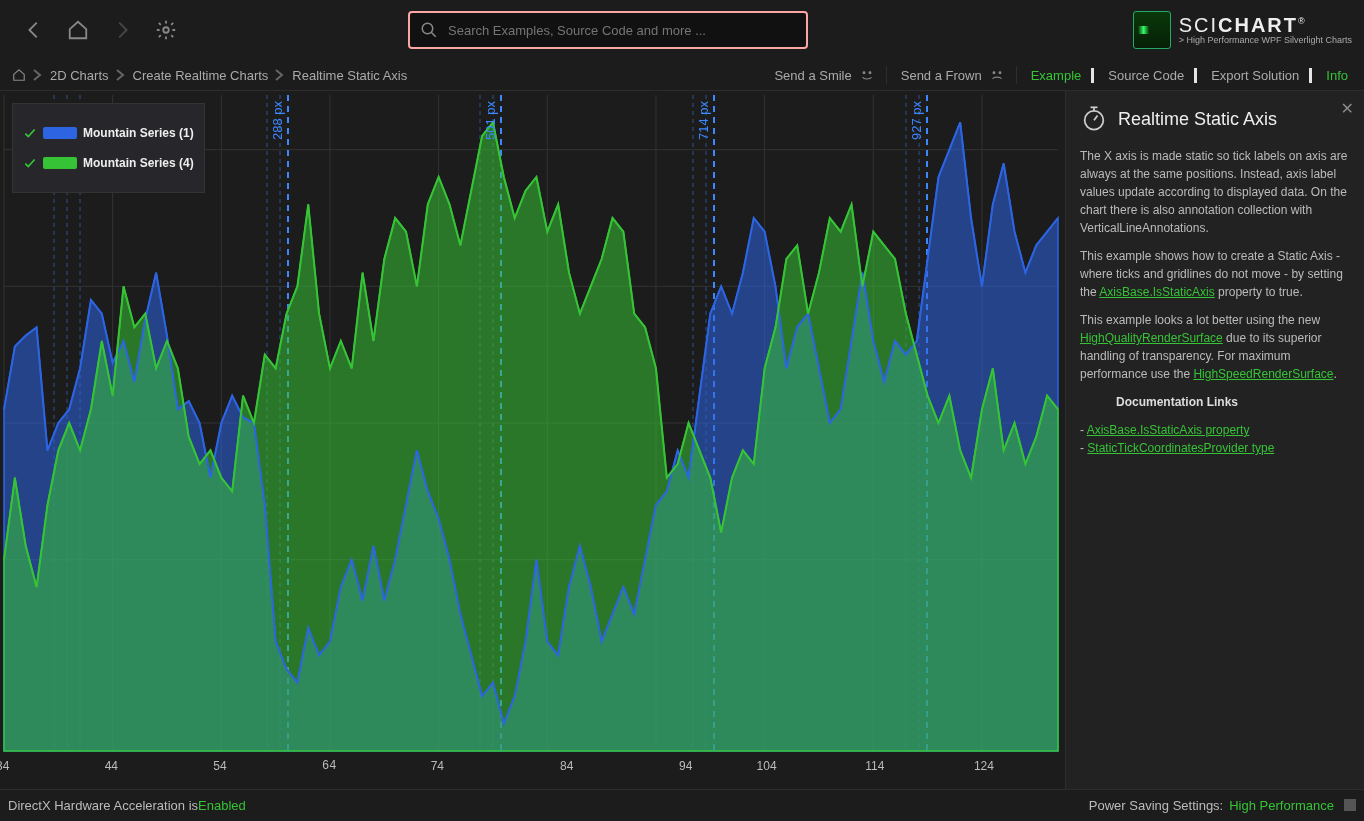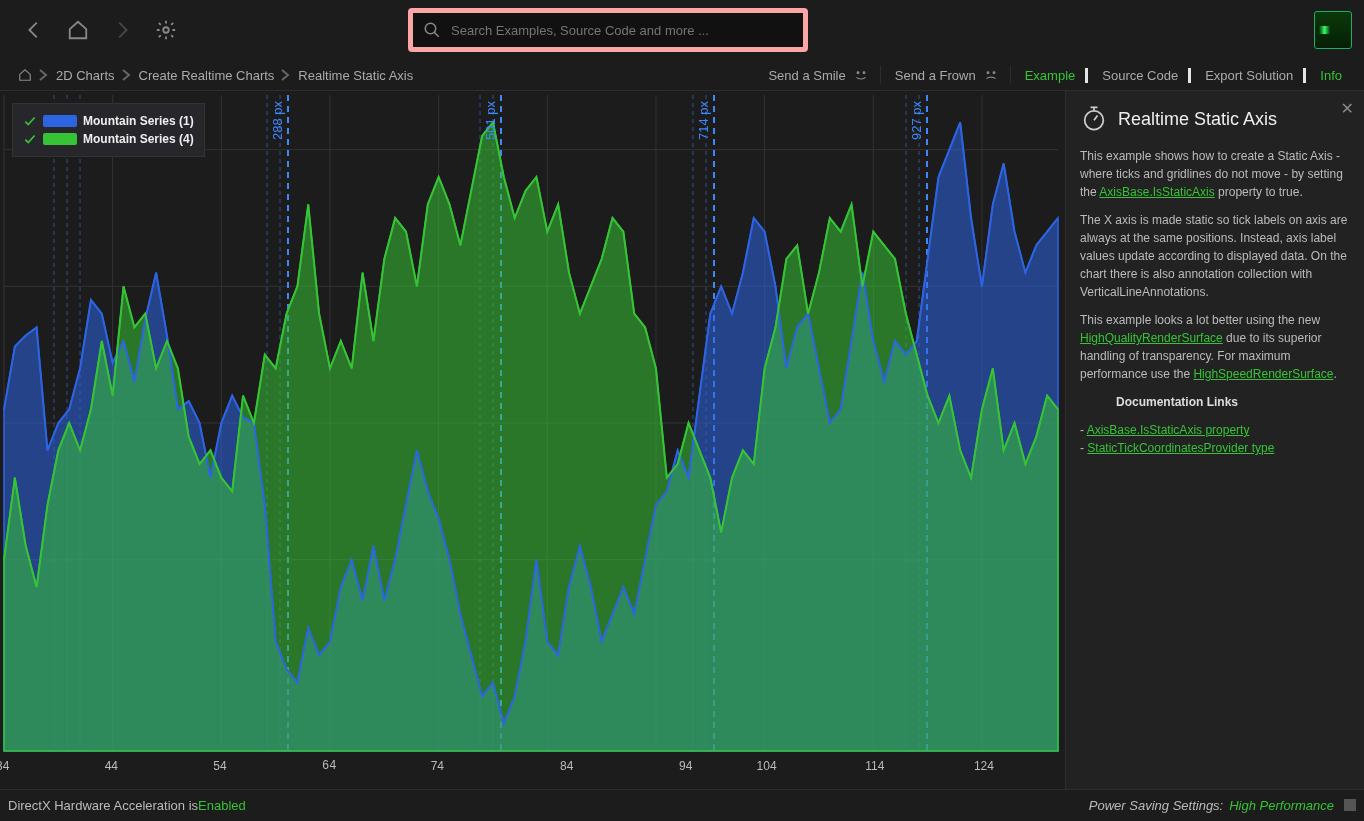--- a/index.html
+++ b/index.html
@@ -1,56 +1,56 @@
 <!DOCTYPE html>
 <html><head>
 <meta charset="utf-8">
 <style>
   html,body{margin:0;padding:0;width:1364px;height:821px;background:#1c1c1c;font-family:"Segoe UI",Arial,sans-serif;color:#bbb;font-size:13px;overflow:hidden;}
   .topbar{height:60px;display:flex;align-items:center;padding:0 12px;background:#1c1c1c;}
   .topbar .nav-btn{width:28px;height:28px;display:flex;align-items:center;justify-content:center;margin:0 8px;cursor:pointer;color:#888;}
   .topbar .nav-btn svg{width:22px;height:22px;stroke:#888;fill:none;stroke-width:2;}
   .search-wrap{flex:0 0 400px;margin-left:220px;}
-  .search{display:flex;align-items:center;background:#111;border:5px solid #fca5a5;border-radius:4px;height:34px;padding:0 10px;}
+  .search{display:flex;align-items:center;background:#111;border:2px solid #fca5a5;border-radius:4px;height:34px;padding:0 10px;}
   .search svg{width:18px;height:18px;stroke:#888;fill:none;stroke-width:2;margin-right:8px;}
   .search input{flex:1;background:transparent;border:none;outline:none;color:#aaa;font-size:13px;}
   .logo{margin-left:auto;display:flex;align-items:center;gap:8px;}
   .logo-box{width:36px;height:36px;background:linear-gradient(#0a390a,#061f06);border:1px solid #2a6;border-radius:3px;position:relative;}
   .logo-box::after{content:"";position:absolute;left:4px;right:4px;top:50%;height:8px;margin-top:-4px;background:linear-gradient(90deg,transparent 0%,#3f6 20%,transparent 40%);}
   .logo-text .big{font-size:20px;font-weight:300;color:#eee;letter-spacing:2px;line-height:1;}
   .logo-text .big b{font-weight:700;}
   .logo-text .sub{font-size:9px;color:#aaa;}
-  .crumbbar{height:30px;display:flex;align-items:center;padding:0 12px;border-bottom:1px solid #2d2d2d;background:#1c1c1c;}
+  .crumbbar{height:30px;display:flex;align-items:center;padding:0 6px;border-bottom:1px solid #2d2d2d;background:#1c1c1c;}
   .crumb{display:flex;align-items:center;gap:6px;color:#aaa;padding:0 6px;}
   .chev-sep{width:12px;height:12px;}
   .chev-sep polyline{stroke:#666;fill:none;stroke-width:2;}
   .crumbbar .right{margin-left:auto;display:flex;align-items:center;gap:4px;}
   .face{display:flex;align-items:center;gap:6px;padding:0 10px;border-right:1px solid #2d2d2d;color:#aaa;}
   .face svg{width:18px;height:18px;stroke:#888;fill:none;stroke-width:1.5;}
   .tab{padding:0 10px;color:#aaa;border-right:3px solid #e5e5e5;cursor:pointer;}
   .tab.active{color:#36c336;}
   .main{display:flex;height:698px;}
   .chart-pane{position:relative;flex:1;background:#1c1c1c;}
   svg.chart{position:absolute;left:0;top:0;}
   .legend{position:absolute;left:12px;top:12px;background:#26262b;border:1px solid #333;padding:6px 10px;z-index:5;}
-  .legend-row{display:flex;align-items:center;gap:6px;font-size:12px;font-weight:700;color:#eee;margin:4px 0;justify-content:center;}
+  .legend-row{display:flex;align-items:center;gap:6px;font-size:12px;font-weight:700;color:#eee;margin:16px 0;justify-content:center;}
   .legend-row svg{width:14px;height:14px;}
   .legend-swatch{width:34px;height:12px;border-radius:2px;}
   .ann-label{position:absolute;color:#3d87ff;font-size:13px;writing-mode:vertical-rl;transform:rotate(180deg);top:10px;}
   .axis-label{position:absolute;color:#bbb;font-size:12px;}
   .side-panel{width:270px;background:#222;border-left:1px solid #2d2d2d;padding:14px;overflow:auto;position:relative;}
   .side-panel .close{position:absolute;top:8px;right:10px;color:#888;cursor:pointer;font-size:16px;}
   .side-title{display:flex;align-items:center;gap:10px;font-size:18px;color:#eee;margin-bottom:14px;}
   .side-title svg{width:28px;height:28px;stroke:#ccc;fill:none;stroke-width:1.5;}
   .side-panel p{font-size:12px;line-height:1.5;color:#bbb;margin:10px 0;}
   .side-panel a{color:#36c336;text-decoration:underline;}
   .side-panel b{color:#ddd;padding-left:36px;}
   .side-panel i{font-style:italic;color:#ddd;}
   .statusbar{height:30px;display:flex;align-items:center;padding:0 8px;border-top:1px solid #2d2d2d;background:#1c1c1c;font-size:13px;}
-  .statusbar .right{margin-left:auto;display:flex;align-items:center;gap:6px;font-style:italic;}
+  .statusbar .right{margin-left:auto;display:flex;align-items:center;gap:6px;}
   .green{color:#36c336;}
 </style>
 </head>
 <body>
 
 <div class="topbar">
   <div class="nav-btn">
       <svg viewBox="0 0 24 24">
         <polyline points="15 4 7 12 15 20"></polyline>
       </svg>
@@ -75,20 +75,24 @@
     <div class="search">
       <svg viewBox="0 0 24 24">
           <circle cx="10" cy="10" r="7"></circle>
           <line x1="21" y1="21" x2="15" y2="15"></line>
         </svg>
       <input placeholder="Search Examples, Source Code and more ..." style="">
     </div>
   </div>
   <div class="logo">
     <div class="logo-box"></div>
+    <div class="logo-text">
+      <div class="big"><span>SCI</span><b>CHART</b><sup style="font-size:9px">®</sup></div>
+      <div class="sub">&gt; High Performance WPF Silverlight Charts</div>
+    </div>
   </div>
 </div>
 
 <div class="crumbbar">
   <div class="crumb">
       <svg width="14" height="14" viewBox="0 0 24 24" stroke="#888" fill="none" stroke-width="2">
         <path d="M3 11 L12 3 L21 11 V21 H3 Z"></path>
       </svg>
     </div>
   <svg class="chev-sep">
@@ -206,22 +210,22 @@
     <div class="close">✕</div>
     <div class="side-title">
       <svg viewBox="0 0 24 24">
           <circle cx="12" cy="13" r="8"></circle>
           <line x1="12" y1="13" x2="15" y2="9"></line>
           <line x1="9" y1="2" x2="15" y2="2"></line>
           <line x1="12" y1="2" x2="12" y2="5"></line>
         </svg>
       <span>Realtime Static Axis</span>
     </div>
+    <p>The X axis is made static so tick labels on axis are always at the same positions. Instead, axis label values update according to displayed data. On the chart there is also annotation collection with VerticalLineAnnotations.</p>
     <p><span>This example shows how to create a Static Axis - where ticks and gridlines do not move - by setting the </span><a>AxisBase.IsStaticAxis</a><span> property to true.</span></p>
-    <p>The X axis is made static so tick labels on axis are always at the same positions. Instead, axis label values update according to displayed data. On the chart there is also annotation collection with VerticalLineAnnotations.</p>
     <p><span>This example looks a lot better using the new </span><a>HighQualityRenderSurface</a><span> due to its superior handling of transparency. For maximum performance use the </span><a>HighSpeedRenderSurface</a><span>.</span></p>
     <p><b>Documentation Links</b></p>
     <p>- <a>AxisBase.IsStaticAxis property</a><br>- <a>StaticTickCoordinatesProvider type</a></p>
   </div>
 </div>
 
 <div class="statusbar">
   <span>DirectX Hardware Acceleration is </span>
     <span class="green">Enabled</span>
   <div class="right">

